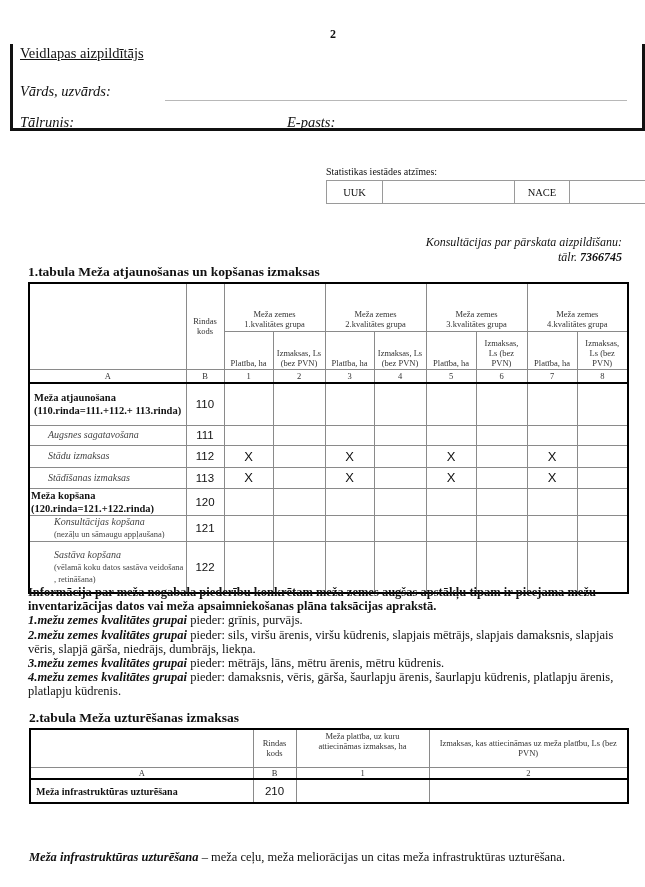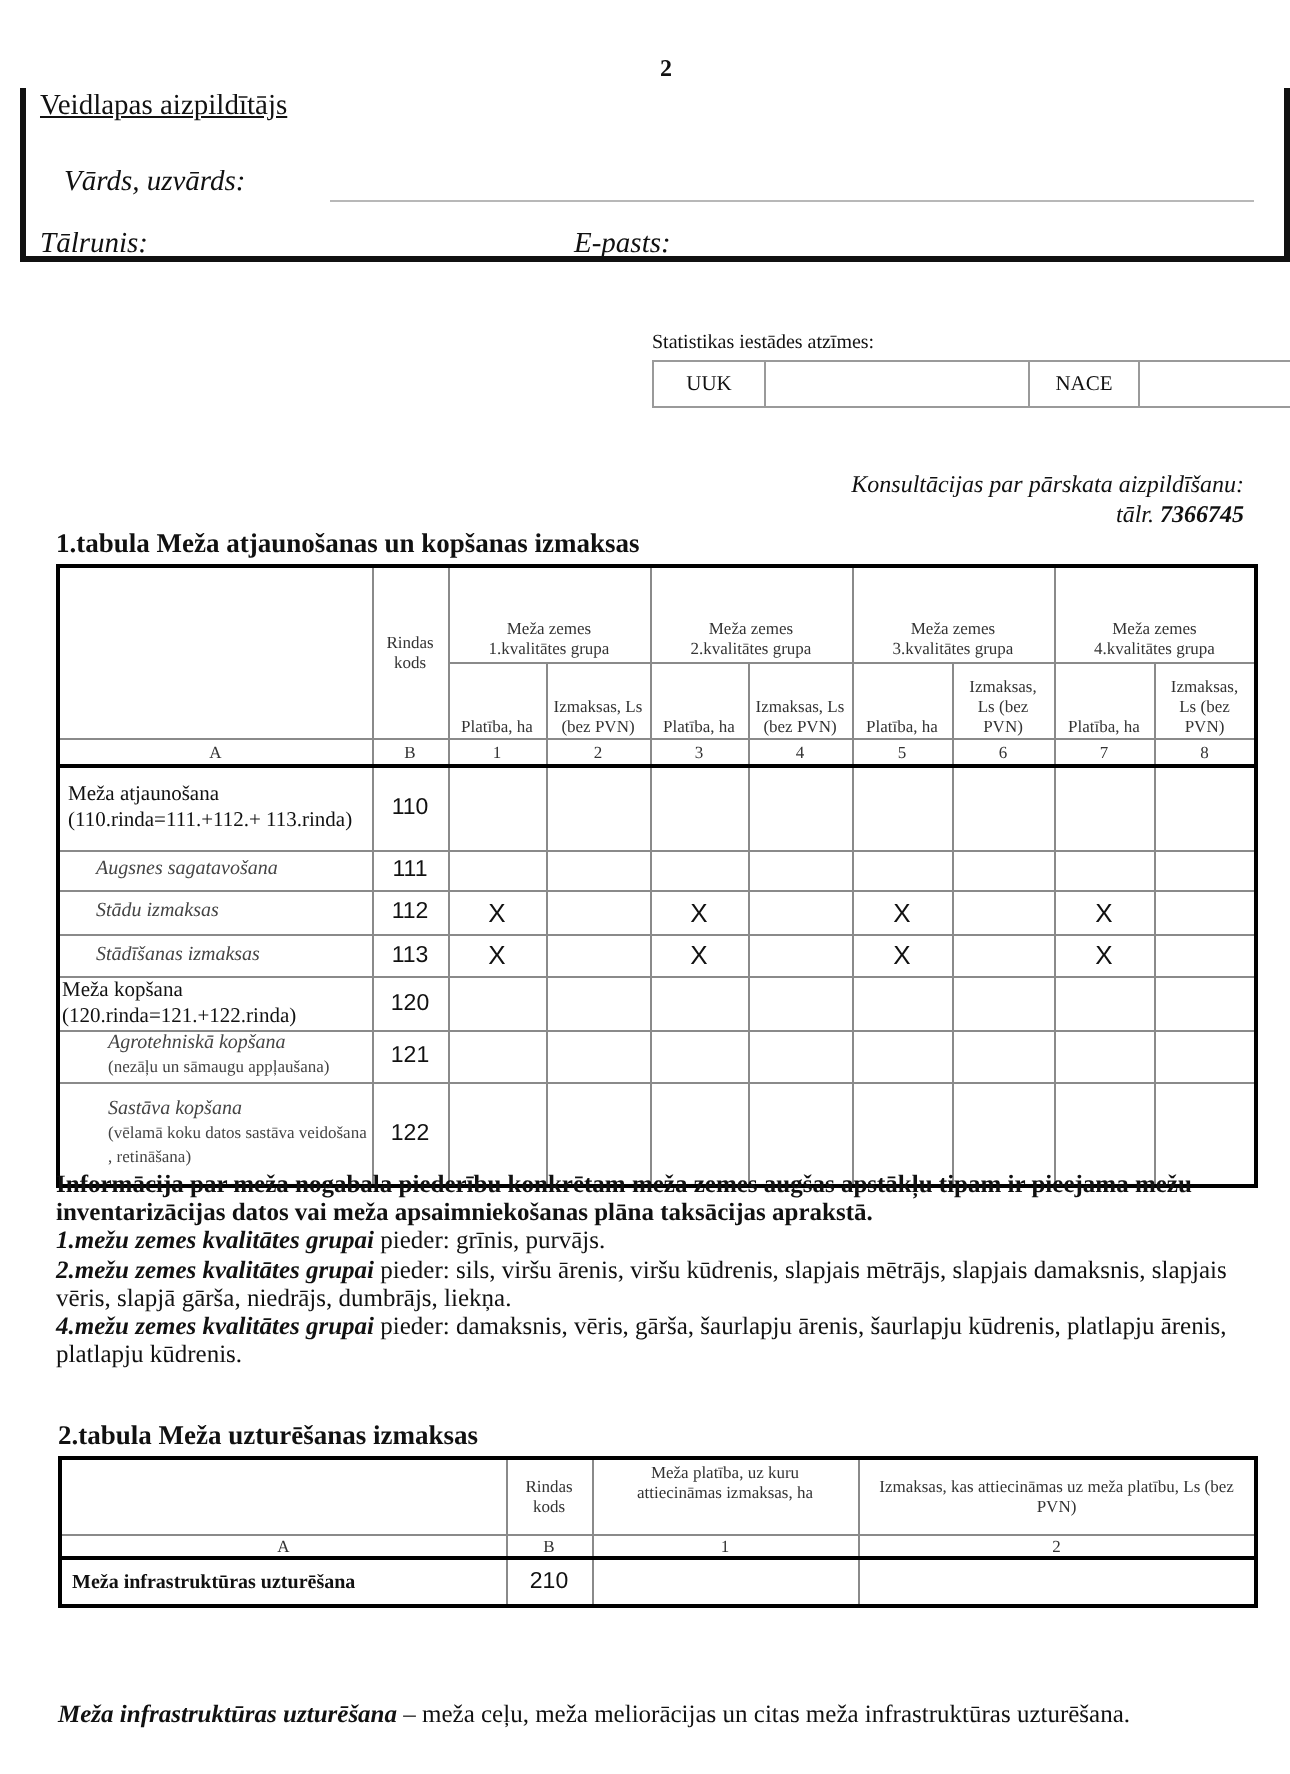--- a/index.html
+++ b/index.html
@@ -1,21 +1,21 @@
 <!DOCTYPE html>
 <html><head>
   <meta charset="utf-8">
   <style>
     html, body { margin: 0; padding: 0; background: #ffffff; }
     body { width: 645px; height: 887px; position: relative; overflow: hidden; font-family: "Liberation Serif", serif; color: #111; }
     .abs { position: absolute; }
     .page-num { left: 330px; top: 27px; font-size: 12px; font-weight: bold; }
     .filler-box { left: 10px; top: 44px; width: 629px; height: 84px; border-left: 3px solid #111; border-right: 3px solid #111; border-bottom: 3px solid #111; }
     .filler-title { left: 20px; top: 45px; font-size: 14.5px; text-decoration: underline; }
-    .filler-name { left: 32px; top: 83px; font-size: 14.5px; font-style: italic; }
+    .filler-name { left: 20px; top: 83px; font-size: 14.5px; font-style: italic; }
     .filler-line { left: 165px; top: 100px; width: 462px; height: 0; border-top: 1px solid #b8b8b8; }
     .filler-phone { left: 20px; top: 114px; font-size: 14.5px; font-style: italic; }
     .filler-email { left: 287px; top: 114px; font-size: 14.5px; font-style: italic; }
 
     .stat-label { left: 326px; top: 166px; font-size: 10px; }
     .stat-table { left: 326px; top: 180px; border-collapse: collapse; table-layout: fixed; font-size: 10.5px; }
     .stat-table td { border: 1px solid #9a9a9a; height: 22px; text-align: center; padding: 0; }
 
     .consult { right: 23px; top: 235px; font-size: 12px; font-style: italic; text-align: right; line-height: 15px; }
     .consult b { font-weight: bold; }
@@ -24,21 +24,21 @@
     .t1-title { left: 28px; top: 264px; }
     .t2-title { left: 29px; top: 710px; }
 
     table.grid { position: absolute; border-collapse: collapse; table-layout: fixed; border: 2px solid #000; }
     table.grid td { border: 1px solid #8a8a8a; padding: 0; text-align: center; vertical-align: middle; overflow: hidden; }
     .hdr { font-size: 8.5px; color: #333; line-height: 10px; }
     .num-row td { font-size: 8.5px; color: #333; line-height: 10px; border-bottom: 2px solid #000 !important; }
     .code { font-family: "Liberation Sans", sans-serif; font-size: 11.5px; }
     .xmark { font-family: "Liberation Sans", sans-serif; font-size: 13px; }
     td.lbl { text-align: left !important; padding-left: 4px !important; }
-    .lbl-main { font-weight: normal; font-size: 10.5px; line-height: 13px; }
+    .lbl-main { font-weight: bold; font-size: 10.5px; line-height: 13px; }
     .lbl-sub { font-style: italic; font-size: 10px; color: #444; padding-left: 14px; line-height: 12px; }
     .lbl-note { font-style: normal; font-size: 8.5px; color: #444; line-height: 10px; }
     .t1 { left: 28px; top: 282px; width: 599px; }
     .t2 { left: 29px; top: 728px; width: 598px; }
     .t2 td.lbl { font-weight: bold; font-size: 10px; padding-left: 5px !important; }
 
     .info { left: 28px; top: 585px; width: 612px; font-size: 12.5px; line-height: 14.2px; }
     .info p { margin: 0; }
     .info .lead { font-weight: bold; }
     .info .grp { font-weight: bold; font-style: italic; }
@@ -196,21 +196,21 @@
     <td class="xmark"></td>
     <td class="xmark"></td>
     <td class="xmark"></td>
     <td class="xmark"></td>
     <td class="xmark"></td>
     <td class="xmark"></td>
   </tr>
 
   <tr style="height:26px">
     <td class="lbl">
-          <div class="lbl-sub" style="padding-left:20px;"><span>Agrotehniskā kopšana</span><br><span class="lbl-note">(nezāļu un sāmaugu appļaušana)</span></div>
+          <div class="lbl-sub" style="padding-left:20px;"><span>Konsultācijas kopšana</span><br><span class="lbl-note">(nezāļu un sāmaugu appļaušana)</span></div>
         </td>
     <td class="code">121</td>
     <td class="xmark"></td>
     <td class="xmark"></td>
     <td class="xmark"></td>
     <td class="xmark"></td>
     <td class="xmark"></td>
     <td class="xmark"></td>
     <td class="xmark"></td>
     <td class="xmark"></td>
@@ -230,20 +230,21 @@
     <td class="xmark"></td>
     <td class="xmark"></td>
   </tr>
 </tbody>
   </table>
 
 <div class="abs info">
   <p class="lead">Informācija par meža nogabala piederību konkrētam meža zemes augšas apstākļu tipam ir pieejama mežu inventarizācijas datos vai meža apsaimniekošanas plāna taksācijas aprakstā.</p>
   <p><span class="grp">1.mežu zemes kvalitātes grupai</span><span> pieder: grīnis, purvājs.</span></p>
   <p><span class="grp">2.mežu zemes kvalitātes grupai</span><span> pieder: sils, viršu ārenis, viršu kūdrenis, slapjais mētrājs, slapjais damaksnis, slapjais vēris, slapjā gārša, niedrājs, dumbrājs, liekņa.</span></p>
+  <p><span class="grp">3.mežu zemes kvalitātes grupai</span><span> pieder: mētrājs, lāns, mētru ārenis, mētru kūdrenis.</span></p>
   <p><span class="grp">4.mežu zemes kvalitātes grupai</span><span> pieder:  damaksnis, vēris, gārša, šaurlapju ārenis, šaurlapju kūdrenis, platlapju ārenis, platlapju kūdrenis.</span></p>
 </div>
 
 <div class="abs t-title t2-title">2.tabula Meža uzturēšanas izmaksas</div>
 <table class="grid t2">
   <colgroup>
       <col style="width:223px">
       <col style="width:43px">
       <col style="width:133px">
       <col style="width:199px">

